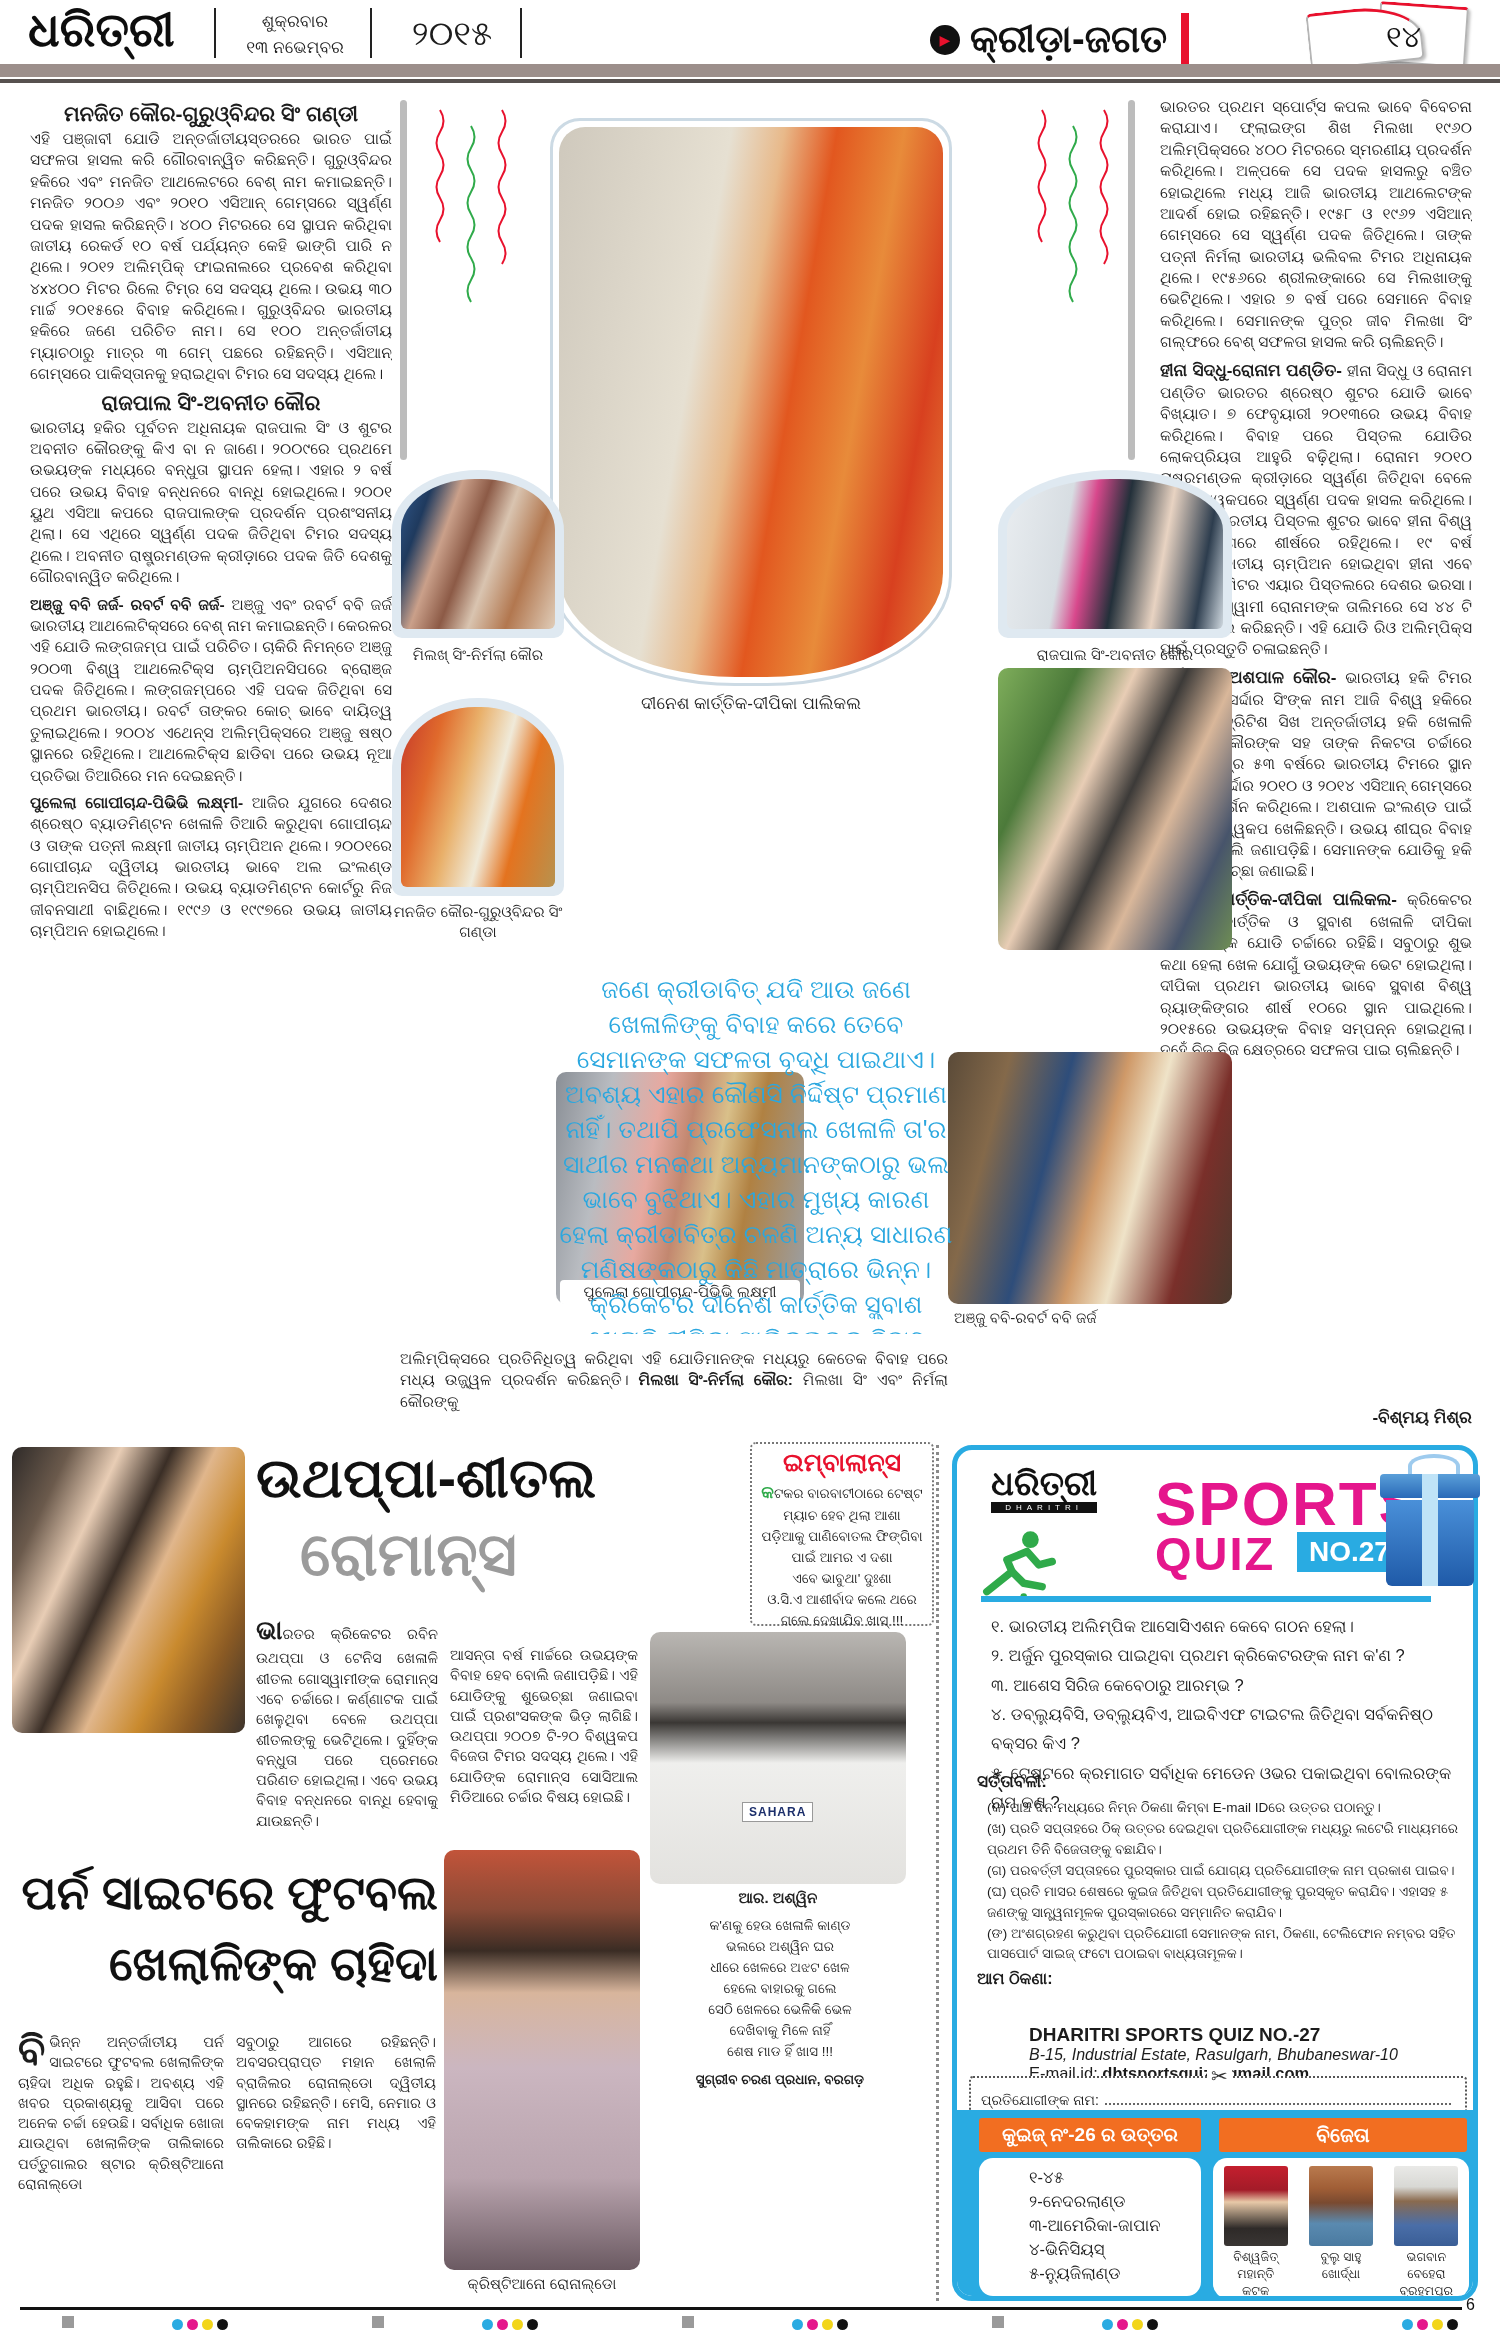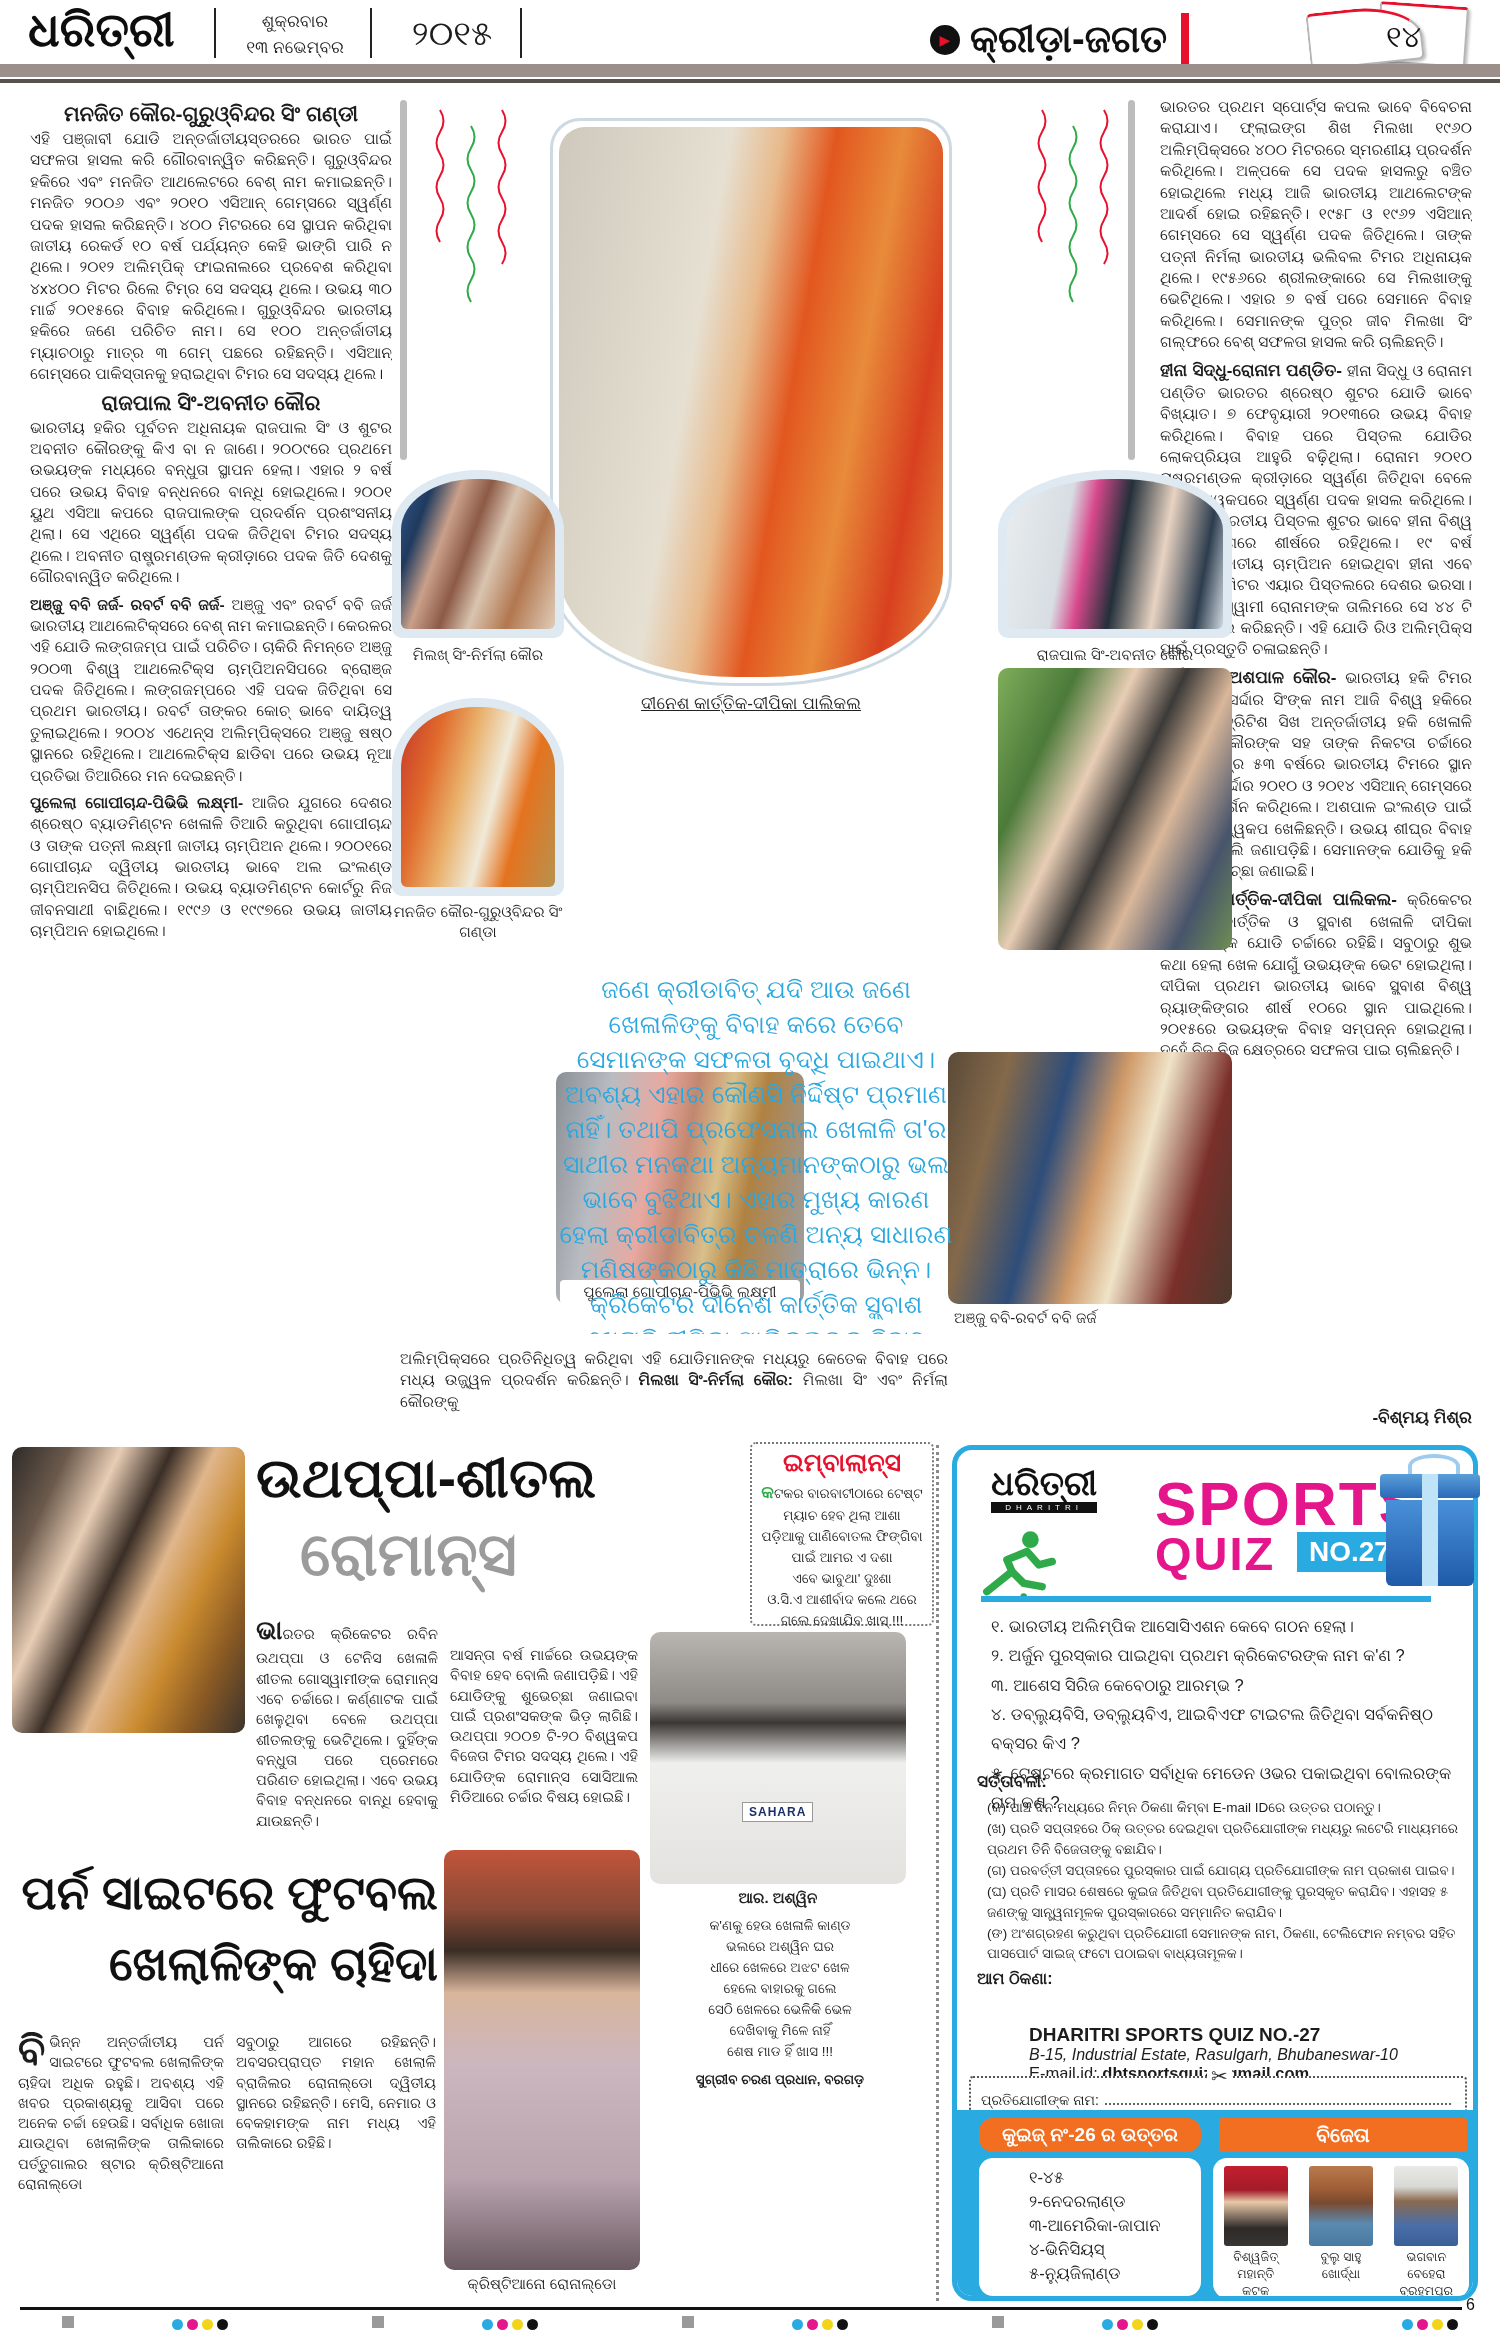--- a/index.html
+++ b/index.html
@@ -120,21 +120,21 @@
   </svg>
   <svg class="abs" style="left:1030px;top:108px;" width="86" height="236" viewBox="0 0 86 236">
     <path d="M12 2 q7 11 0 22 t0 22 t0 22 t0 22 t0 22 t0 22" stroke="#e8112d" stroke-width="2" fill="none"></path>
     <path d="M43 18 q7 11 0 22 t0 22 t0 22 t0 22 t0 22 t0 22 t0 22 t0 22" stroke="#2faa4a" stroke-width="2" fill="none"></path>
     <path d="M74 2 q7 11 0 22 t0 22 t0 22 t0 22 t0 22 t0 22 t0 22" stroke="#e8112d" stroke-width="2" fill="none"></path>
   </svg>
 
   <div class="abs bigframe" style="left:550px;top:118px;width:402px;height:568px;">
     <div class="ph" style="background:linear-gradient(100deg,#cfc9bd 0%,#e6e0d2 36%,#e8b98a 47%,#e2571f 58%,#e88b3a 72%,#d8401f 86%,#e8893a 100%);"></div>
   </div>
-  <div class="abs caption" style="left:550px;top:694px;width:402px;font-size:17px;text-decoration:underline;">ଦୀନେଶ କାର୍ତ୍ତିକ-ଦୀପିକା ପାଲିକଲ</div>
+  <div class="abs caption" style="left:550px;top:694px;width:402px;font-size:17px;">ଦୀନେଶ କାର୍ତ୍ତିକ-ଦୀପିକା ପାଲିକଲ</div>
 
   <div class="abs arch" style="left:392px;top:470px;width:172px;height:168px;">
     <div class="ph" style="background:linear-gradient(110deg,#32598c 0%,#1f3a5e 16%,#caa08a 30%,#8c5a46 44%,#d9c4b0 58%,#b2774f 76%,#e0cdb9 100%);"></div>
   </div>
   <div class="abs caption smalltxt" style="left:386px;top:645px;width:184px;">ମିଲଖ୍ ସିଂ-ନିର୍ମଲା କୌର</div>
 
   <div class="abs arch" style="left:392px;top:698px;width:172px;height:198px;">
     <div class="ph" style="background:linear-gradient(105deg,#c5372a 0%,#e06a2c 22%,#e9b06a 40%,#f0ead9 58%,#e4731f 74%,#b8924e 100%);"></div>
   </div>
   <div class="abs caption smalltxt" style="left:378px;top:902px;width:200px;">ମନଜିତ କୌର-ଗୁରୁଓ୍ବିନ୍ଦର ସିଂ ଗଣ୍ଡା</div>
@@ -270,21 +270,21 @@
       <div style="display:flex;font-size:14px;margin-top:10px;">
         <span>ମୋବାଇଲ୍ ନଂ.:</span>
           <span class="dotline"></span>
         <span>ଇ-ମେଲ:</span>
           <span class="dotline"></span>
       </div>
     </div>
 
     <div class="abs" style="left:0;top:660px;width:526px;height:196px;background:#29abe2;">
 
-      <div class="abs orangehead" style="left:22px;top:8px;width:222px;height:34px;font-size:19px;border-radius:14px;">କୁଇଜ୍ ନଂ-26 ର ଉତ୍ତର</div>
+      <div class="abs orangehead" style="left:22px;top:8px;width:222px;height:34px;font-size:19px;">କୁଇଜ୍ ନଂ-26 ର ଉତ୍ତର</div>
       <div class="abs orangehead" style="left:262px;top:8px;width:248px;height:34px;font-size:20px;">ବିଜେତା</div>
 
       <div class="abs whitecard" style="left:22px;top:48px;width:222px;height:138px;padding:8px 0 0 50px;box-sizing:border-box;font-size:16.5px;line-height:1.45;">
         <div>୧-୪୫</div>
         <div>୨-ନେଦରଲାଣ୍ଡ</div>
         <div>୩-ଆମେରିକା-ଜାପାନ</div>
         <div>୪-ଭିନିସିୟସ୍</div>
         <div>୫-ନ୍ୟୁଜିଲାଣ୍ଡ</div>
       </div>
 

